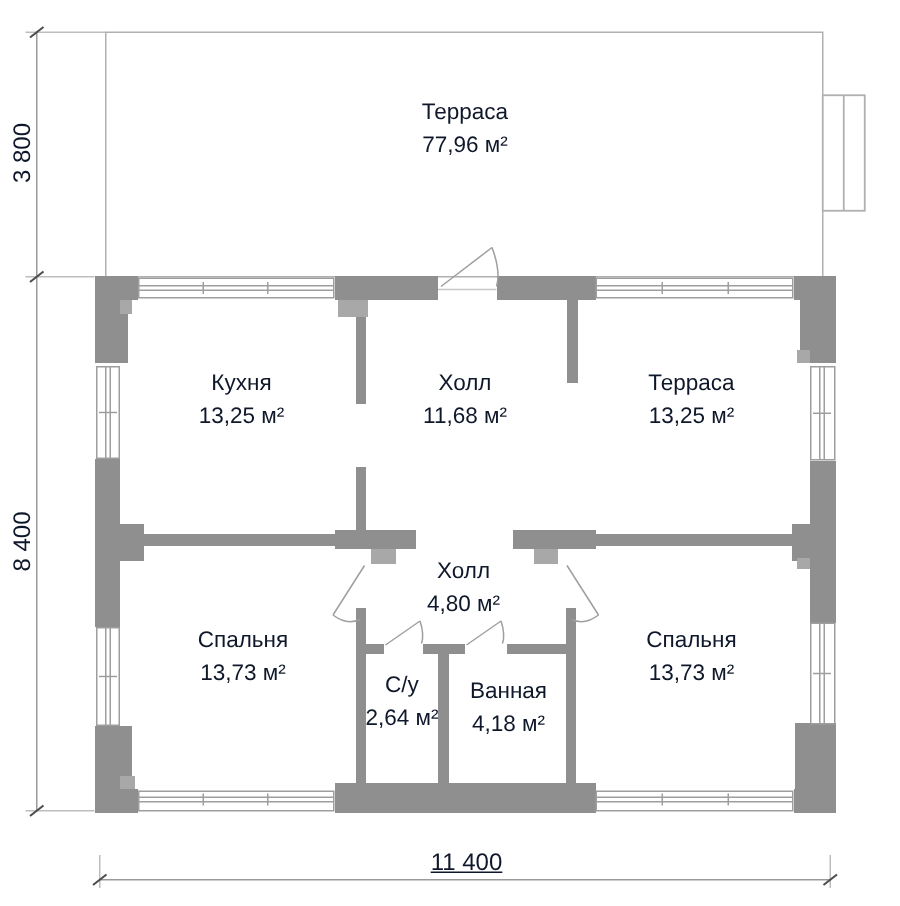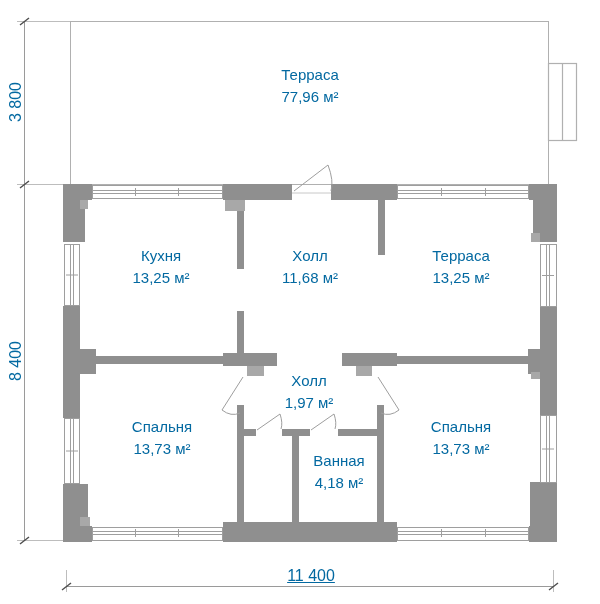--- a/index.html
+++ b/index.html
@@ -1,17 +1,17 @@
 <!DOCTYPE html>
 <html><head>
 <meta charset="utf-8">
 <style>
   html,body{margin:0;padding:0;background:#ffffff;}
   .plan{position:relative;width:600px;height:604px;background:#fff;overflow:hidden;
-        font-family:"Liberation Sans", sans-serif;color:#0369a1;}
+        font-family:"Liberation Sans", sans-serif;color:#0f172a;}
   .plan svg{position:absolute;left:0;top:0;}
   .room-label{position:absolute;text-align:center;transform:translateX(-50%);
               line-height:22px;font-size:15px;white-space:nowrap;}
   .room-label .rname,.room-label .rarea{display:block;}
   .dim{position:absolute;font-size:16px;white-space:nowrap;transform:translate(-50%,-50%);}
   .dim.vert{transform:translate(-50%,-50%) rotate(-90deg);}
 </style>
 </head>
 <body>
 
@@ -187,21 +187,25 @@
 <div class="room-label" style="left:461px;top:245px;">
   <span class="rname">Терраса</span>
   <span class="rarea">13,25 м²</span>
 </div>
 <div class="room-label" style="left:162px;top:416px;">
   <span class="rname">Спальня</span>
   <span class="rarea">13,73 м²</span>
 </div>
 <div class="room-label" style="left:309px;top:370px;">
   <span class="rname">Холл</span>
-  <span class="rarea">1,97 м²</span>
+  <span class="rarea">4,80 м²</span>
+</div>
+<div class="room-label" style="left:268px;top:446px;">
+  <span class="rname">С/у</span>
+  <span class="rarea">2,64 м²</span>
 </div>
 <div class="room-label" style="left:339px;top:450px;">
   <span class="rname">Ванная</span>
   <span class="rarea">4,18 м²</span>
 </div>
 <div class="room-label" style="left:461px;top:416px;">
   <span class="rname">Спальня</span>
   <span class="rarea">13,73 м²</span>
 </div>
 

